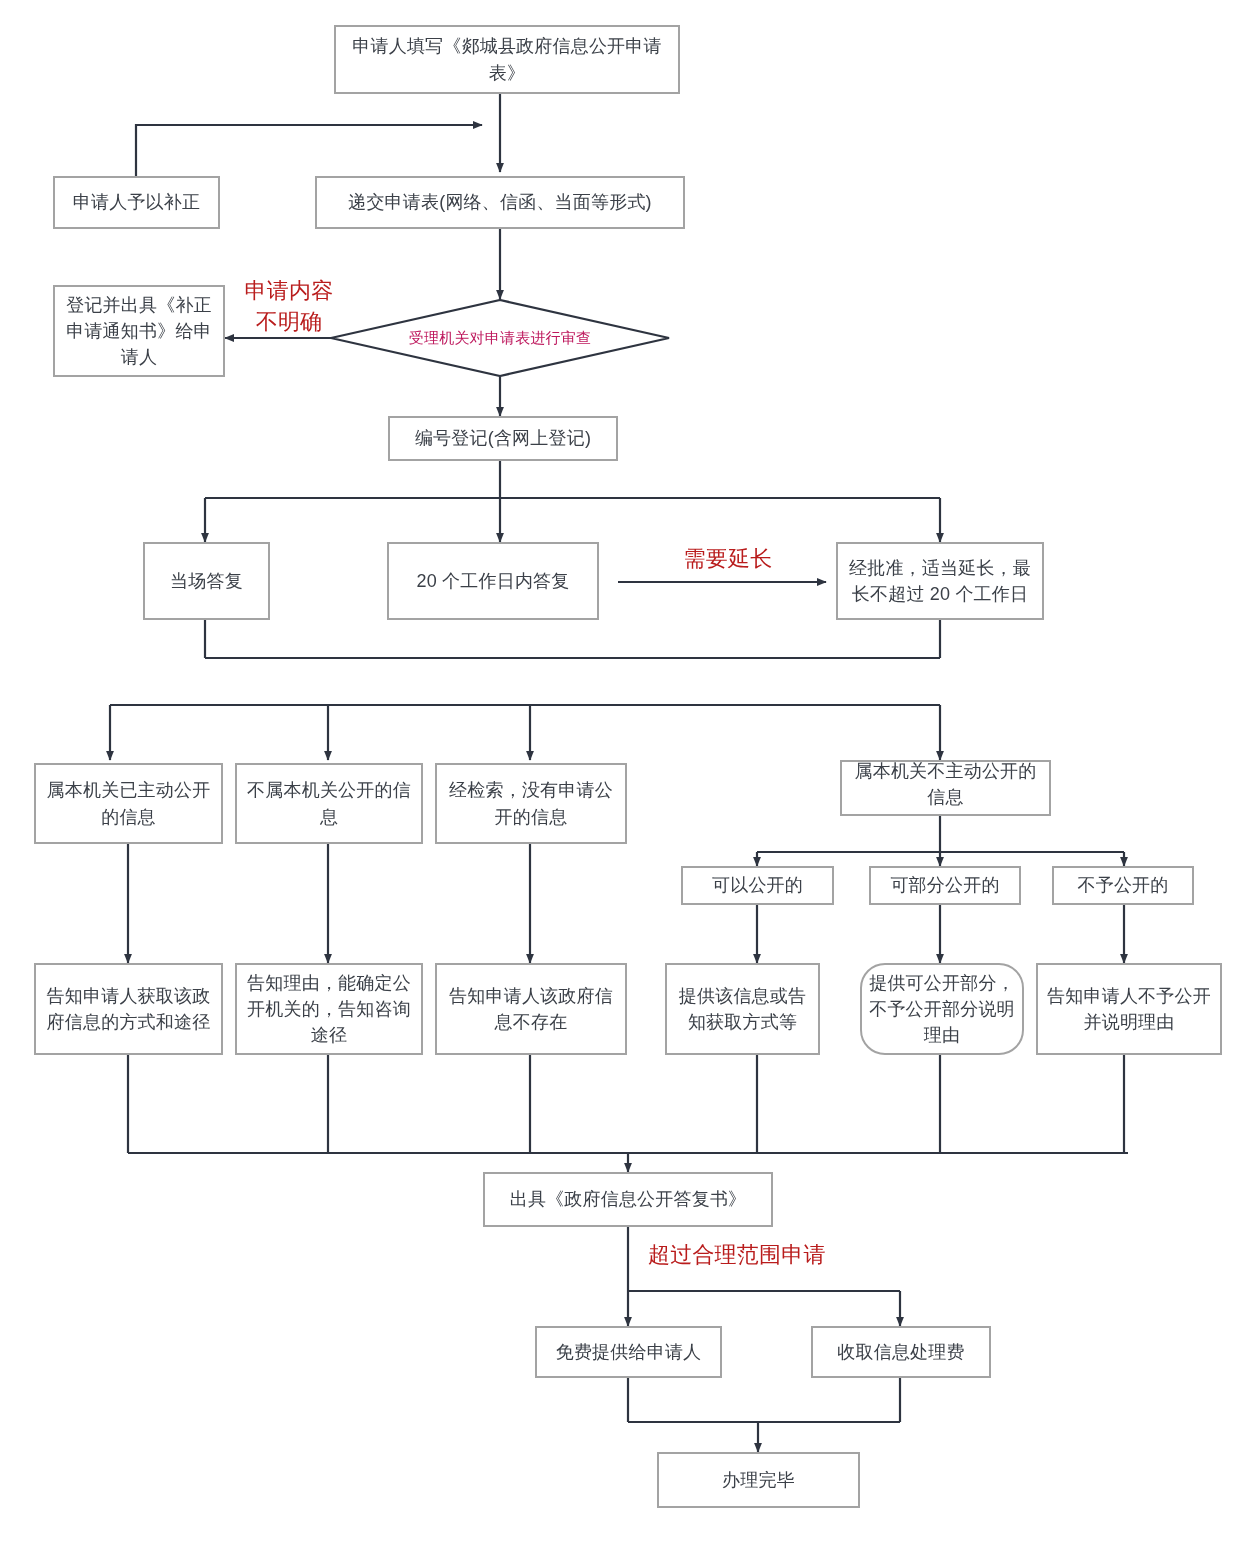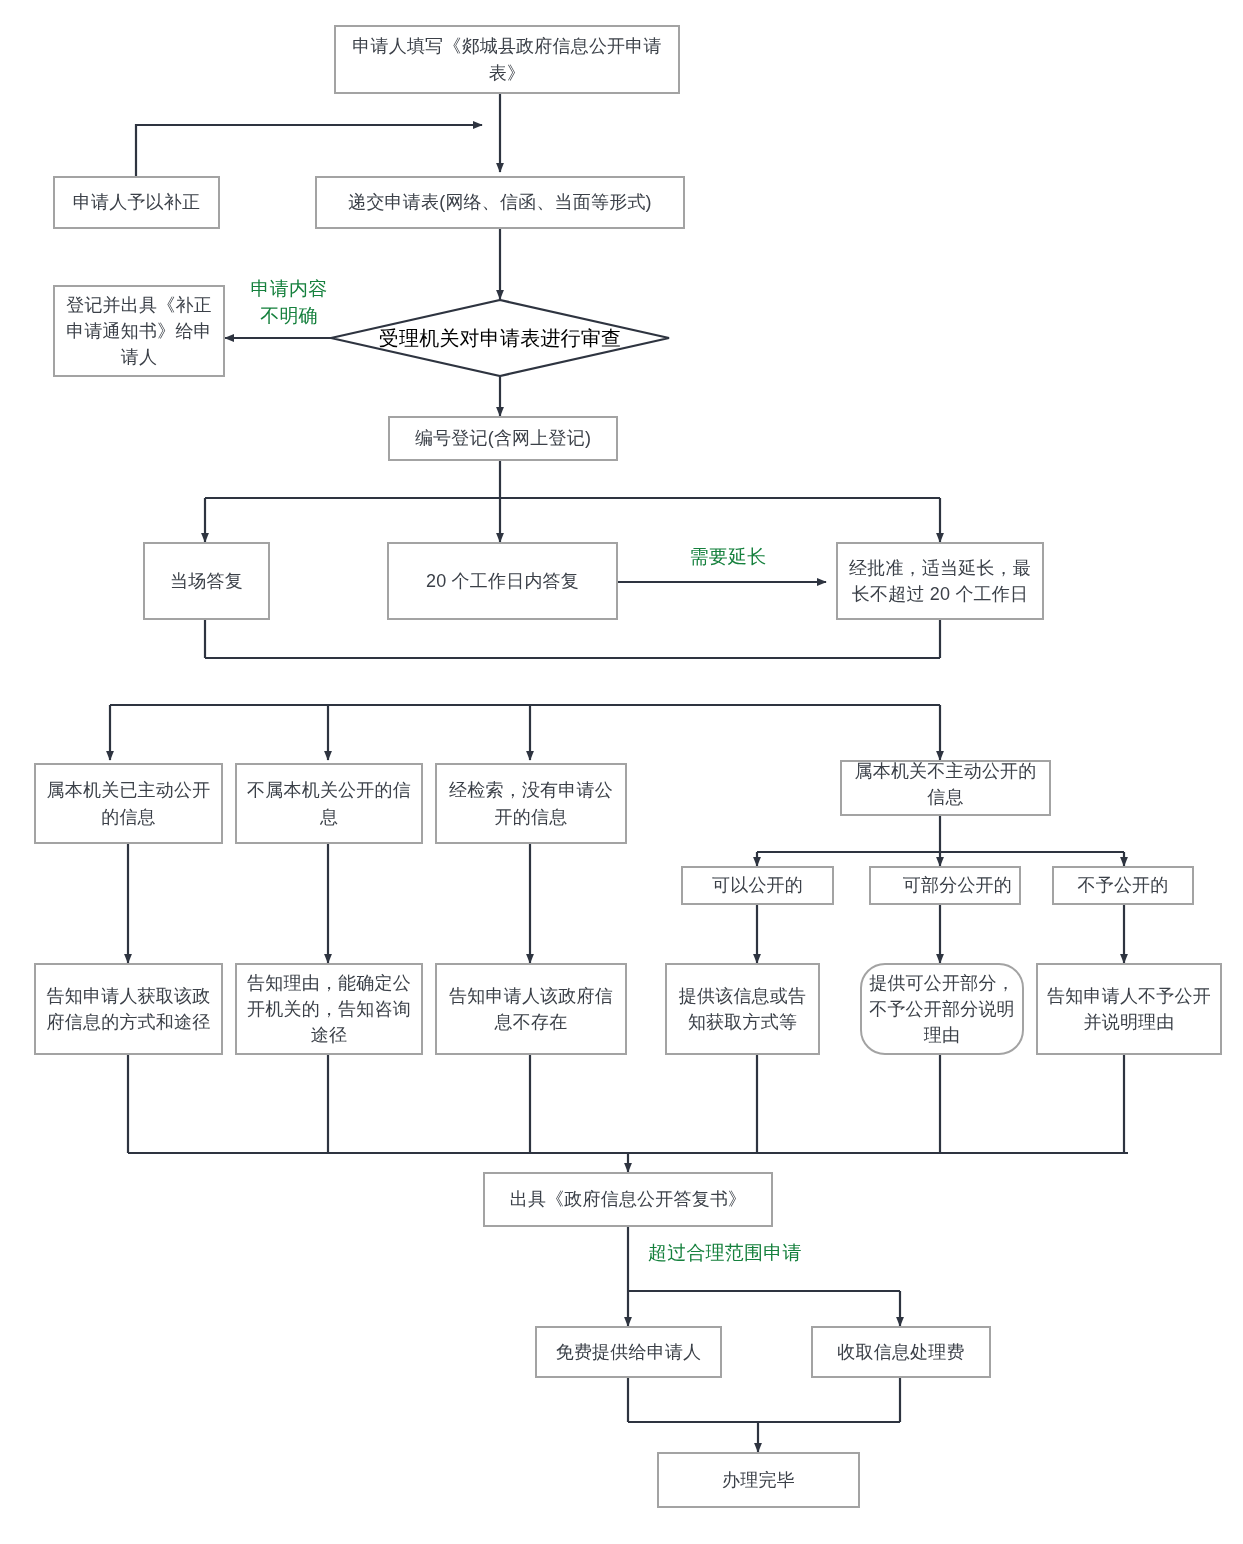--- a/index.html
+++ b/index.html
@@ -45,27 +45,27 @@
     padding: 0;
   }
   .diamond-shape {
     position: absolute;
     left: 0; top: 0;
     width: 100%; height: 100%;
   }
   .diamond-label {
     position: relative;
     z-index: 2;
-    font-size: 20px;
-    color: #000000;
+    font-size: 15px;
+    color: #be185d;
   }
   .edge-label {
     position: absolute;
-    color: #15803d;
-    font-size: 19px;
+    color: #b91c1c;
+    font-size: 22px;
     line-height: 1.4;
     text-align: center;
     white-space: pre-line;
     letter-spacing: 0.2px;
   }
 </style>
 </head>
 <body>
 
 <div id="chart-root">
@@ -164,21 +164,21 @@
   </div>
 
   <div class="node" style="left:388px; top:416px; width:230px; height:45px;">
     <span>编号登记(含网上登记)</span>
   </div>
 
   <div class="node" style="left:143px; top:542px; width:127px; height:78px;">
     <span>当场答复</span>
   </div>
 
-  <div class="node" style="left:387px; top:542px; width:231px; height:78px;text-align:right;">
+  <div class="node" style="left:387px; top:542px; width:212px; height:78px;text-align:right;">
     <span>20 个工作日内答复</span>
   </div>
 
   <div class="node" style="left:836px; top:542px; width:208px; height:78px;">
     <span>经批准，适当延长，最长不超过 20 个工作日</span>
   </div>
 
   <div class="node" style="left:34px; top:763px; width:189px; height:81px;">
     <span>属本机关已主动公开的信息</span>
   </div>
@@ -192,21 +192,21 @@
   </div>
 
   <div class="node" style="left:840px; top:760px; width:211px; height:56px;align-items:flex-end;">
     <span>属本机关不主动公开的信息</span>
   </div>
 
   <div class="node" style="left:681px; top:866px; width:153px; height:39px;">
     <span>可以公开的</span>
   </div>
 
-  <div class="node" style="left:869px; top:866px; width:152px; height:39px;justify-content:flex-end;">
+  <div class="node" style="left:869px; top:866px; width:152px; height:39px;">
     <span>可部分公开的</span>
   </div>
 
   <div class="node" style="left:1052px; top:866px; width:142px; height:39px;">
     <span>不予公开的</span>
   </div>
 
   <div class="node" style="left:34px; top:963px; width:189px; height:92px;">
     <span>告知申请人获取该政府信息的方式和途径</span>
   </div>

